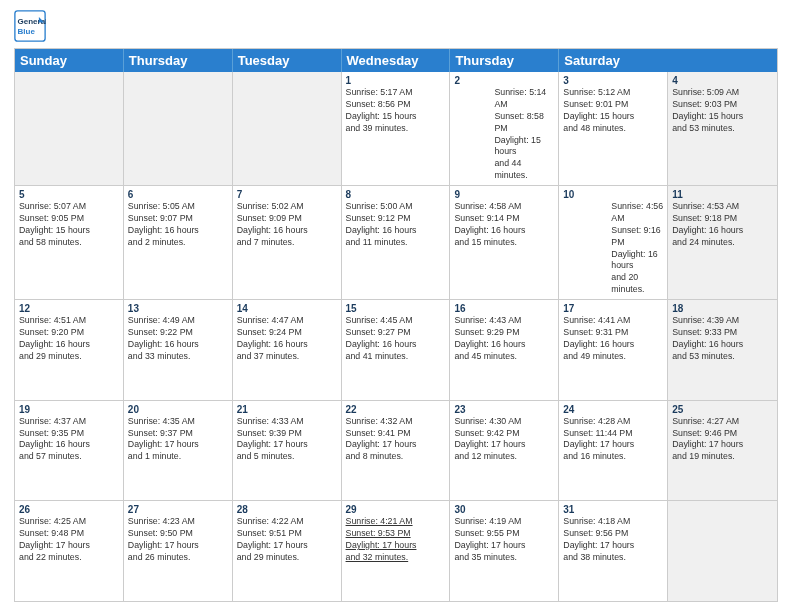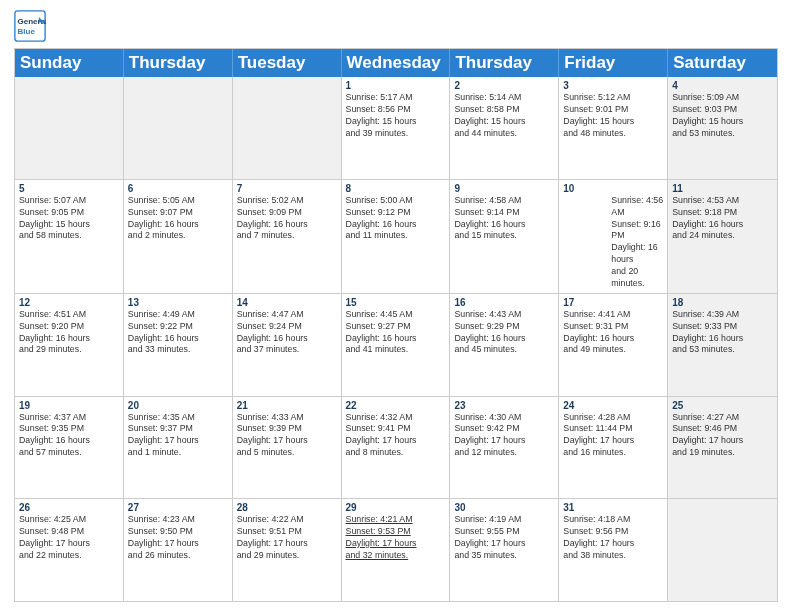--- a/index.html
+++ b/index.html
@@ -52,21 +52,21 @@
       flex-direction: column;
       border: 1px solid #ccc;
     }
     .cal-header {
       display: grid;
       grid-template-columns: repeat(7, 1fr);
       background: #2a7fce;
     }
     .cal-header-cell {
       color: #fff;
-      font-size: 17px;
+      font-size: 13px;
       font-weight: bold;
       padding: 4px 5px;
       text-align: left;
       border-right: 1px solid #5aa0d8;
     }
     .cal-header-cell:last-child { border-right: none; }
     .cal-body {
       display: flex;
       flex-direction: column;
       flex: 1;
@@ -121,38 +121,37 @@
     </div>
   </div>
 
   <div class="calendar">
     <div class="cal-header">
     <div class="cal-header-cell">Sunday</div>
         <div class="cal-header-cell">Thursday</div>
         <div class="cal-header-cell">Tuesday</div>
         <div class="cal-header-cell">Wednesday</div>
         <div class="cal-header-cell">Thursday</div>
-        <div class="cal-header-cell">Friday</div>
         <div class="cal-header-cell">Saturday</div>
       </div>
     <div class="cal-body">
     <div class="cal-row">
           <div class="cal-cell shaded empty"></div>
           <div class="cal-cell shaded empty"></div>
           <div class="cal-cell shaded empty"></div>
           <div class="cal-cell">
             <div class="day-num">1</div>
             <div class="cell-info" style="white-space: pre-line;">Sunrise: 5:17 AM
 Sunset: 8:56 PM
 Daylight: 15 hours
 and 39 minutes.</div>
           </div>
           <div class="cal-cell">
             <div class="day-num">2</div>
-            <div class="cell-info" style="white-space: pre-line;">Sunrise: 5:14 AM
+            <div class="cell-info" style="white-space: pre-line; margin-left: 40px;">Sunrise: 5:14 AM
 Sunset: 8:58 PM
 Daylight: 15 hours
 and 44 minutes.</div>
           </div>
           <div class="cal-cell">
             <div class="day-num">3</div>
             <div class="cell-info" style="white-space: pre-line;">Sunrise: 5:12 AM
 Sunset: 9:01 PM
 Daylight: 15 hours
 and 48 minutes.</div>

